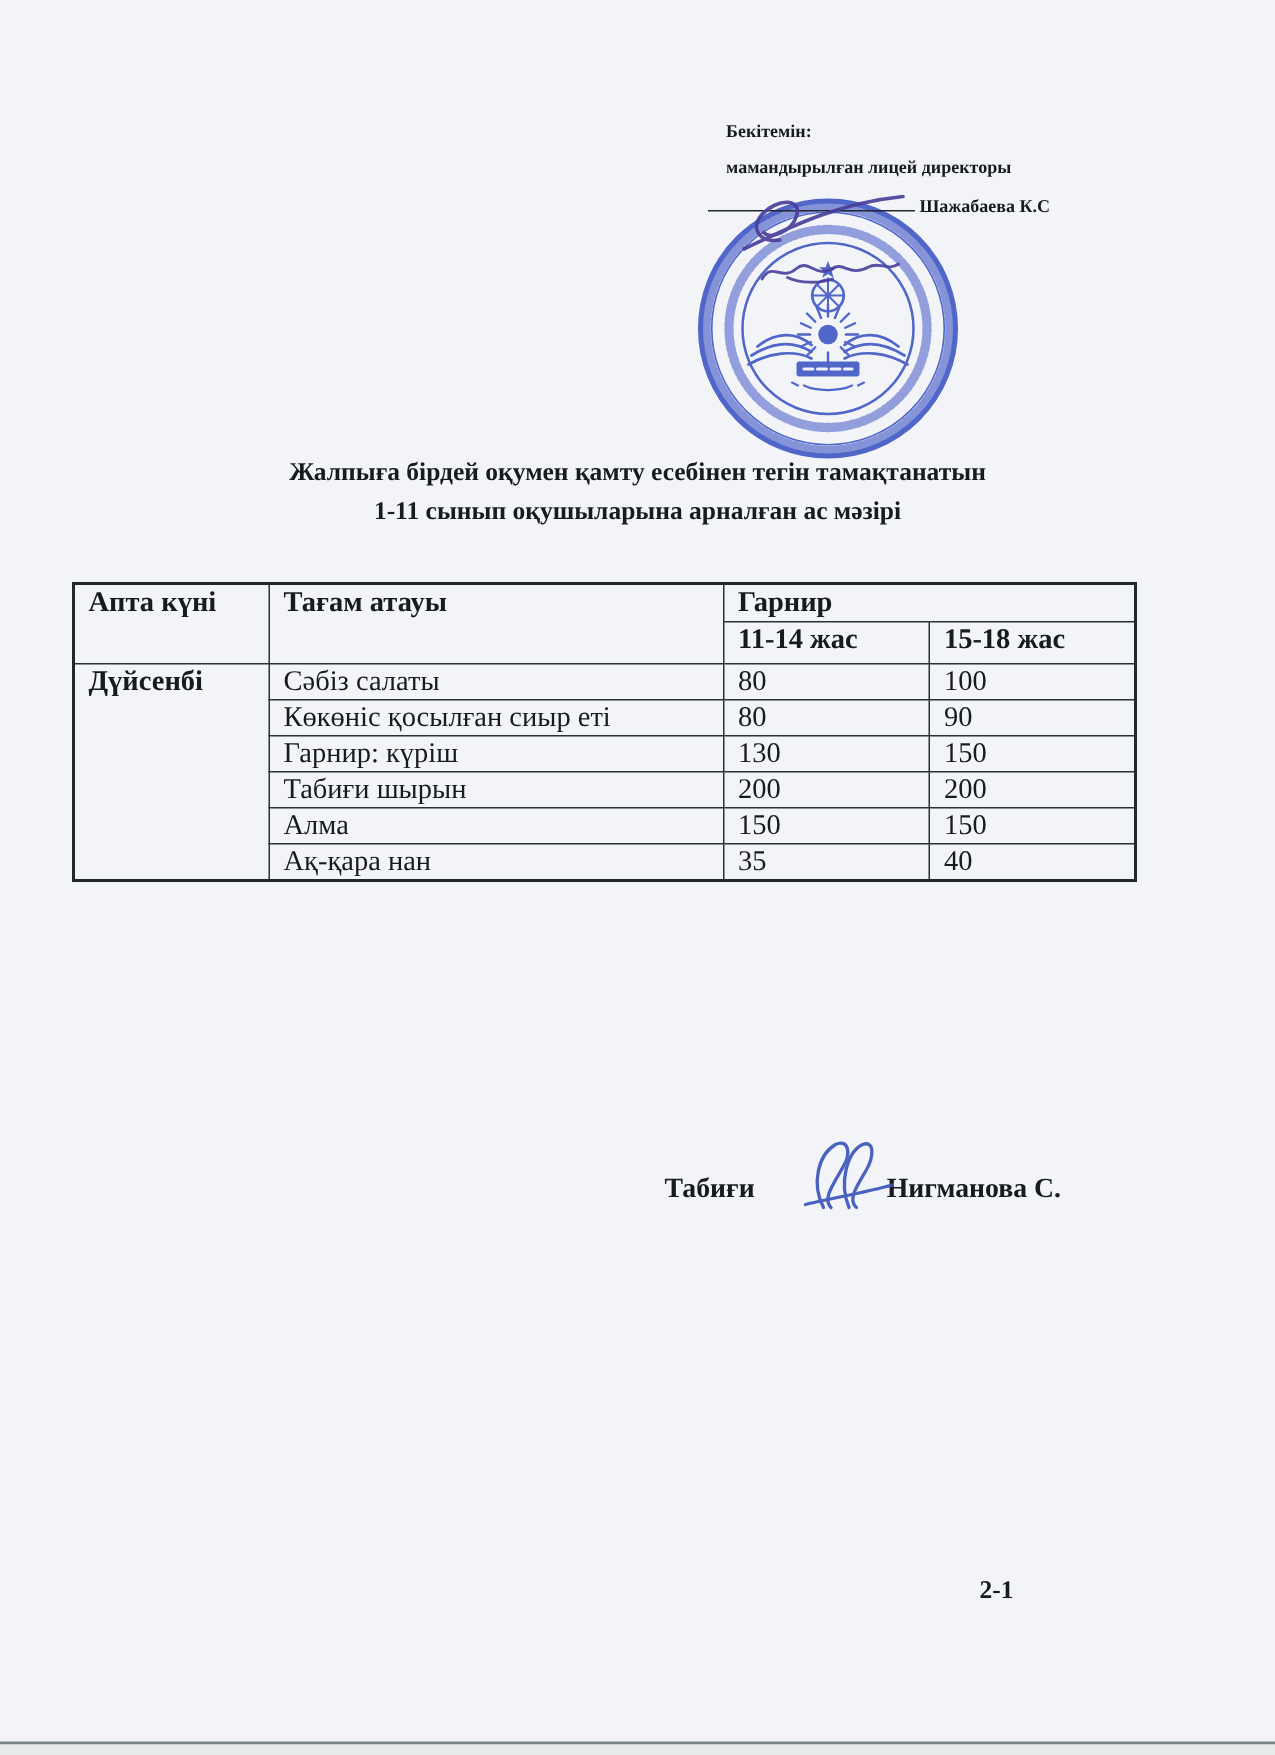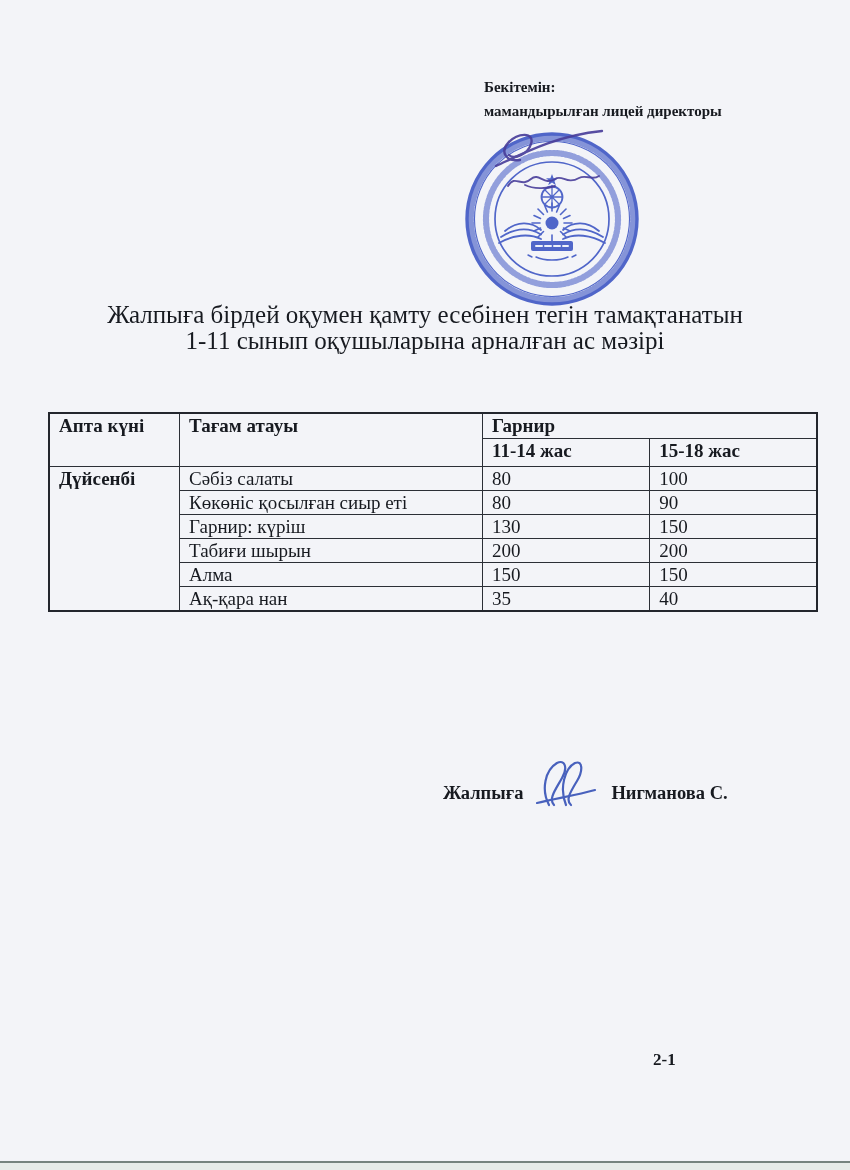--- a/index.html
+++ b/index.html
@@ -6,39 +6,38 @@
   body{
     width:850px;height:1170px;position:relative;overflow:hidden;
     background:#f3f4f8;
     font-family:"Liberation Serif", serif;
     color:#171a20;
   }
   .abs{position:absolute;}
   
   .approval{
     left:472px;top:76px;width:330px;z-index:2;
-    font-weight:bold;font-size:15px;line-height:23.5px;white-space:nowrap;
+    font-weight:bold;font-size:12px;line-height:23.5px;white-space:nowrap;
   }
   .approval .ind{padding-left:12px;display:block;}
   .uline{display:inline-block;border-bottom:1.6px solid #23262e;height:17px;vertical-align:baseline;}
   .sig-row{display:block;}
   
   .stamp{left:463px;top:130px;width:178px;height:178px;z-index:1;filter:blur(0.4px);opacity:0.9;}
   .ink{z-index:3;}
   
   .doc-title{
     left:30px;top:302px;width:790px;text-align:center;z-index:2;
-    font-weight:normal;font-size:25px;line-height:26px;
+    font-weight:bold;font-size:17px;line-height:26px;
   }
   
   .menu-table-wrap{left:48px;top:388px;z-index:2;}
   table.menu{
-    border-collapse:collapse;table-layout:fixed;width:770px;
+    border-collapse:collapse;table-layout:fixed;width:710px;
     font-size:19px;
-    margin-top:24px;
   }
   table.menu th, table.menu td{
     border:1.5px solid #2b2f36;
     padding:1px 6px 0 9px;
     vertical-align:top;text-align:left;
     overflow:hidden;white-space:nowrap;
   }
   table.menu{border:2px solid #23262d;}
   th.h-day{width:114px;}
   th.h-dish{width:287px;}
@@ -111,20 +110,21 @@
       <path d="M-16,22 L-10,22 M-7,22 L-1,22 M2,22 L8,22 M11,22 L16,22" stroke="#eef1fb" stroke-width="2"></path>
       <path d="M-16,33 C-8,37 8,37 16,33" stroke-width="1.5"></path>
       <path d="M-24,31 L-20,33 M24,31 L20,33" stroke-width="1.4"></path>
     </g>
   </g>
 </svg>
 
 <div class="abs approval">
   <span class="ind">Бекітемін:</span>
   <span class="ind">мамандырылған лицей директоры</span>
+  <span class="sig-row"><span class="uline" style="width:138px"></span>&nbsp;<span>Шажабаева К.С</span></span>
 </div>
 
 <svg class="abs ink" style="left:488px;top:124px;width:120px;height:50px" viewBox="0 0 120 50">
   <g stroke="#4a3f9b" stroke-width="2.4" fill="none" stroke-linecap="round" opacity="0.92">
     <path d="M32,36 C18,38 12,28 20,19 C30,8 47,8 43,20 C40,30 26,36 21,31"></path>
     <path d="M8,42 C34,30 66,12 114,7"></path>
   </g>
 </svg>
 
 <svg class="abs ink" style="left:503px;top:169px;width:100px;height:24px" viewBox="0 0 100 24">
@@ -180,21 +180,21 @@
       <tr class="br">
         <td class="c-dish">Ақ-қара нан</td>
         <td class="c-a1">35</td>
         <td class="c-a2">40</td>
       </tr>
     </tbody>
   </table>
 </div>
 
 <div class="abs nurse">
-  <span>Жалпыға</span><span class="gap"></span><span>Нигманова С.</span>
+  <span>Табиғи</span><span class="gap"></span><span>Нигманова С.</span>
 </div>
 <svg class="abs ink" style="left:533px;top:758px;width:66px;height:52px" viewBox="0 0 66 52">
   <g stroke="#3a55b8" stroke-width="2.2" fill="none" stroke-linecap="round" opacity="0.92">
     <path d="M16,47 C8,32 12,12 24,5 C32,1 35,10 29,20 C23,31 15,41 21,47"></path>
     <path d="M33,47 C26,30 32,10 42,5 C50,2 50,13 44,23 C38,33 32,42 38,47"></path>
     <path d="M4,45 C20,41 44,37 62,32"></path>
   </g>
 </svg>
 
 <div class="abs pagenum">2-1</div>

